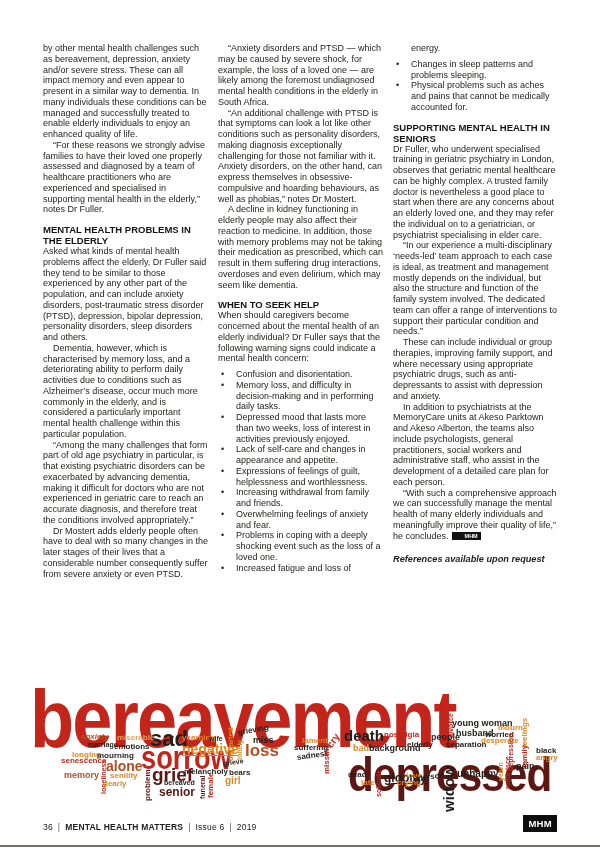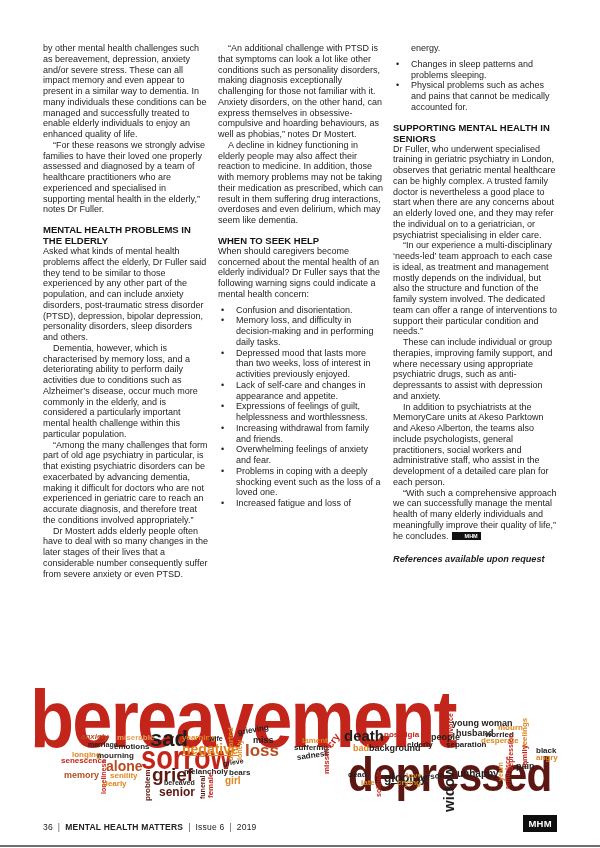--- a/index.html
+++ b/index.html
@@ -42,20 +42,21 @@
   <div class="col col1" id="col1">
       <div class="para">by other mental health challenges such as bereavement, depression, anxiety and/or severe stress. These can all impact memory and even appear to present in a similar way to dementia. In many individuals these conditions can be managed and successfully treated to enable elderly individuals to enjoy an enhanced quality of life.</div>
       <div class="para indent">“For these reasons we strongly advise families to have their loved one properly assessed and diagnosed by a team of healthcare practitioners who are experienced and specialised in supporting mental health in the elderly,” notes Dr Fuller.</div>
       <div class="heading">MENTAL HEALTH PROBLEMS IN THE ELDERLY</div>
       <div class="para">Asked what kinds of mental health problems affect the elderly, Dr Fuller said they tend to be similar to those experienced by any other part of the population, and can include anxiety disorders, post-traumatic stress disorder (PTSD), depression, bipolar depression, personality disorders, sleep disorders and others.</div>
       <div class="para indent">Dementia, however, which is characterised by memory loss, and a deteriorating ability to perform daily activities due to conditions such as Alzheimer’s disease, occur much more commonly in the elderly, and is considered a particularly important mental health challenge within this particular population.</div>
       <div class="para indent">“Among the many challenges that form part of old age psychiatry in particular, is that existing psychiatric disorders can be exacerbated by advancing dementia, making it difficult for doctors who are not experienced in geriatric care to reach an accurate diagnosis, and therefore treat the conditions involved appropriately.”</div>
       <div class="para indent">Dr Mostert adds elderly people often have to deal with so many changes in the later stages of their lives that a considerable number consequently suffer from severe anxiety or even PTSD.</div>
     </div>
   <div class="col col2" id="col2">
+      <div class="para indent">“Anxiety disorders and PTSD — which may be caused by severe shock, for example, the loss of a loved one — are likely among the foremost undiagnosed mental health conditions in the elderly in South Africa.</div>
       <div class="para indent">“An additional challenge with PTSD is that symptoms can look a lot like other conditions such as personality disorders, making diagnosis exceptionally challenging for those not familiar with it. Anxiety disorders, on the other hand, can express themselves in obsessive-compulsive and hoarding behaviours, as well as phobias,” notes Dr Mostert.</div>
       <div class="para indent">A decline in kidney functioning in elderly people may also affect their reaction to medicine. In addition, those with memory problems may not be taking their medication as prescribed, which can result in them suffering drug interactions, overdoses and even delirium, which may seem like dementia.</div>
       <div class="heading">WHEN TO SEEK HELP</div>
       <div class="para">When should caregivers become concerned about the mental health of an elderly individual? Dr Fuller says that the following warning signs could indicate a mental health concern:</div>
       <ul class="bullets">
         <li>Confusion and disorientation.</li>
         <li>Memory loss, and difficulty in decision-making and in performing daily tasks.</li>
         <li>Depressed mood that lasts more than two weeks, loss of interest in activities previously enjoyed.</li>
         <li>Lack of self-care and changes in appearance and appetite.</li>
         <li>Expressions of feelings of guilt, helplessness and worthlessness.</li>

